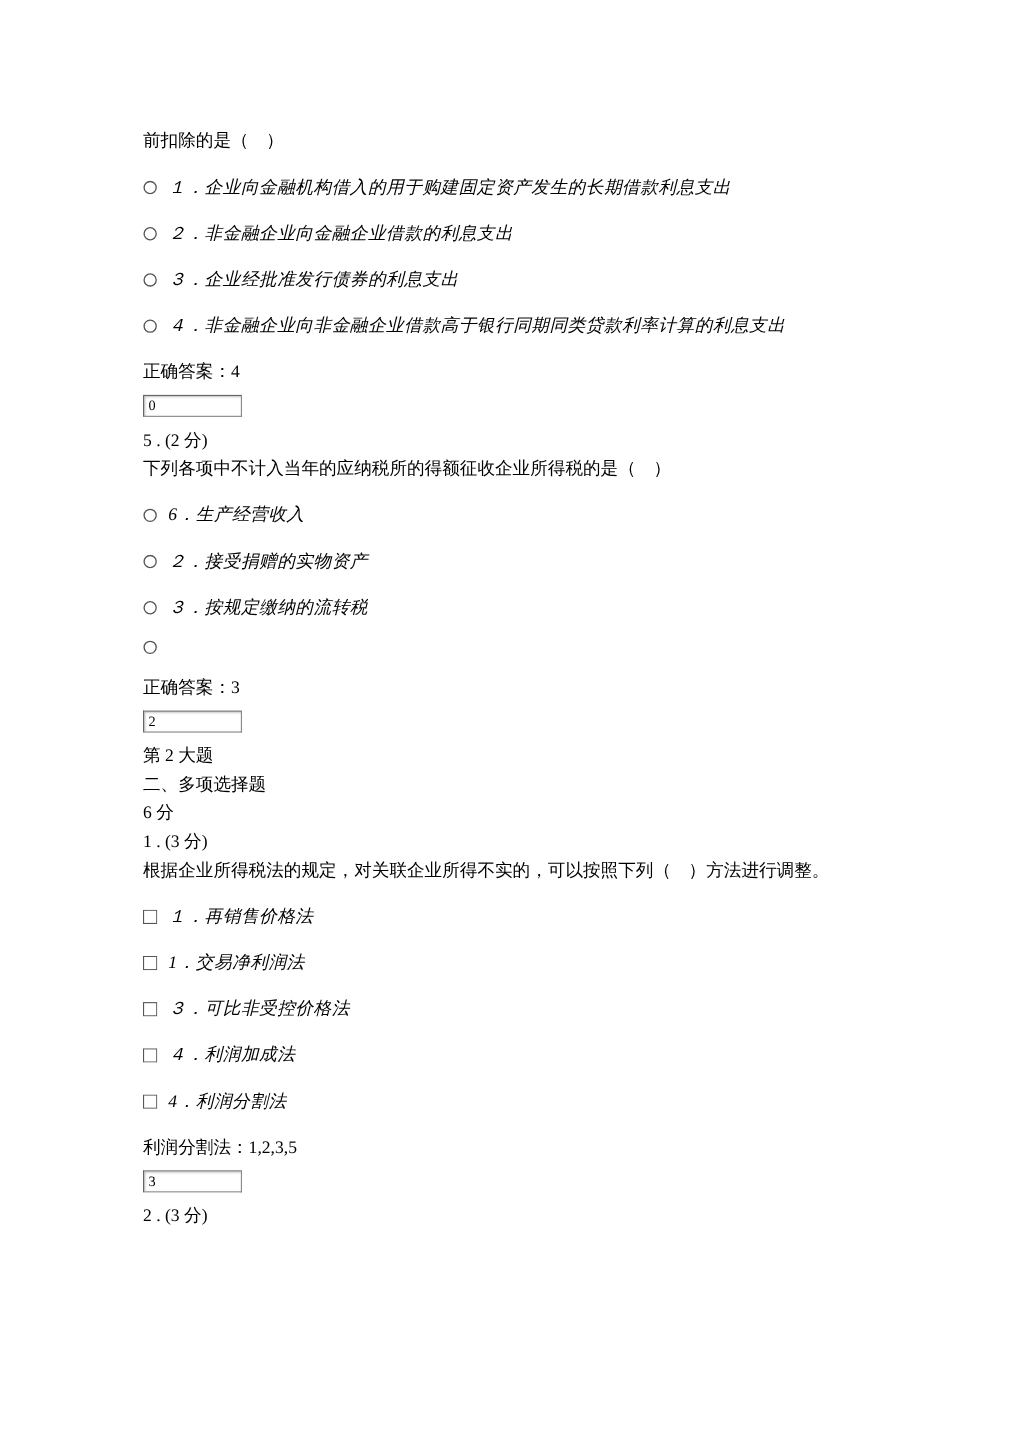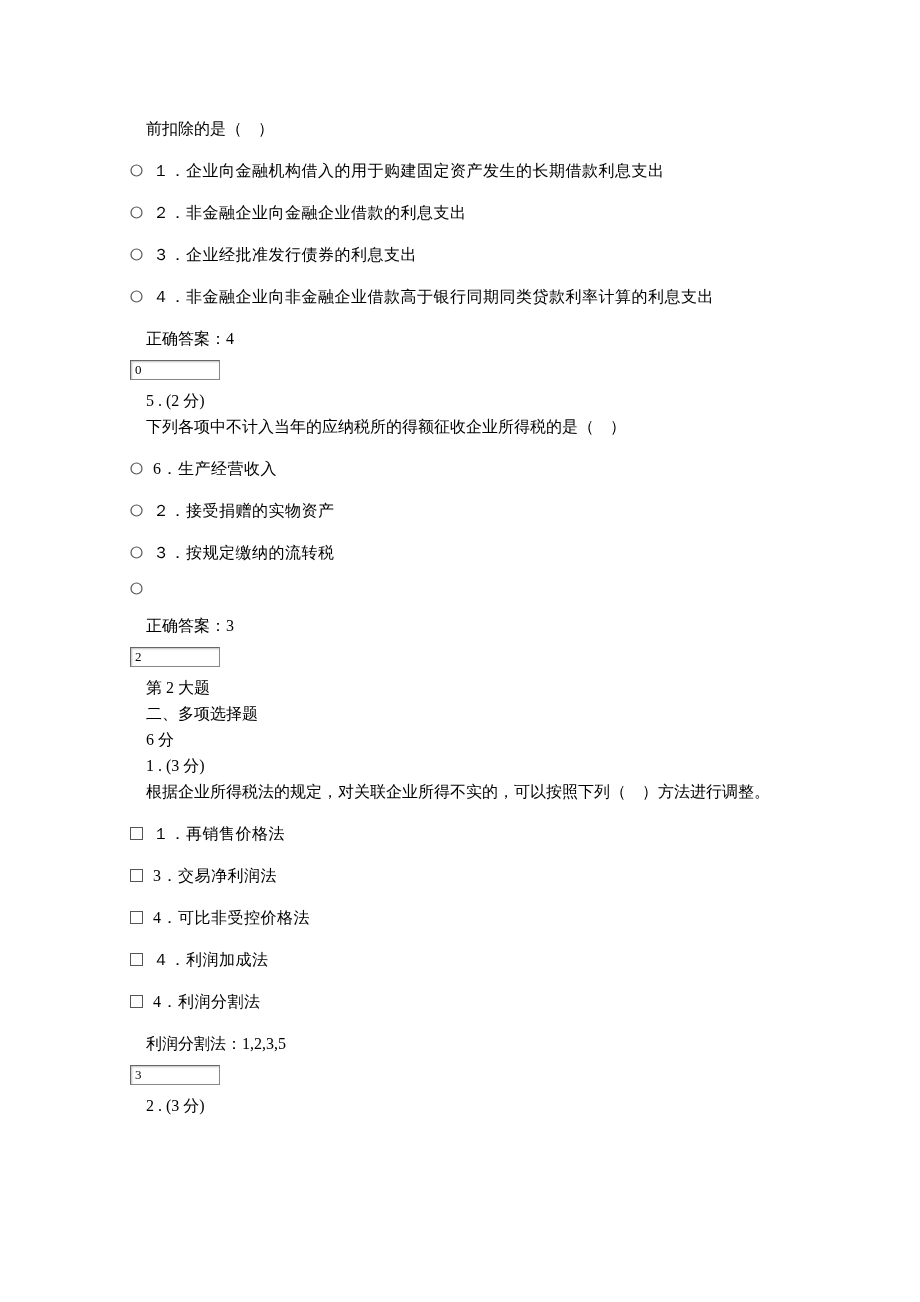--- a/index.html
+++ b/index.html
@@ -7,26 +7,27 @@
     font-size: 16px;
     color: #000;
     background: #fff;
     margin: 0;
     padding: 115px 130px 60px 130px;
     line-height: 1.5;
     width: 920px;
     box-sizing: border-box;
   }
   .line {
-    margin: 2px 16px;
+    margin: 2px 0;
   }
   .option-row {
     display: flex;
     align-items: center;
     margin: 18px 0;
+    font-style: italic;
   }
   .radio-icon, .check-icon {
     width: 13px;
     height: 13px;
     flex: 0 0 13px;
     margin-right: 10px;
     position: relative;
     top: -1px;
   }
   .radio-icon svg, .check-icon svg {
@@ -149,29 +150,29 @@
       </svg>
   </span>
   <span class="option-text">１．再销售价格法</span>
 </div>
 <div class="option-row">
   <span class="check-icon">
     <svg viewBox="0 0 13 13">
         <rect x="0.5" y="0.5" width="12" height="12" fill="#fff" stroke="#555" stroke-width="1"></rect>
       </svg>
   </span>
-  <span class="option-text">3．交易净利润法</span>
+  <span class="option-text">1．交易净利润法</span>
 </div>
 <div class="option-row">
   <span class="check-icon">
     <svg viewBox="0 0 13 13">
         <rect x="0.5" y="0.5" width="12" height="12" fill="#fff" stroke="#555" stroke-width="1"></rect>
       </svg>
   </span>
-  <span class="option-text">4．可比非受控价格法</span>
+  <span class="option-text">３．可比非受控价格法</span>
 </div>
 <div class="option-row">
   <span class="check-icon">
     <svg viewBox="0 0 13 13">
         <rect x="0.5" y="0.5" width="12" height="12" fill="#fff" stroke="#555" stroke-width="1"></rect>
       </svg>
   </span>
   <span class="option-text">４．利润加成法</span>
 </div>
 <div class="option-row">

